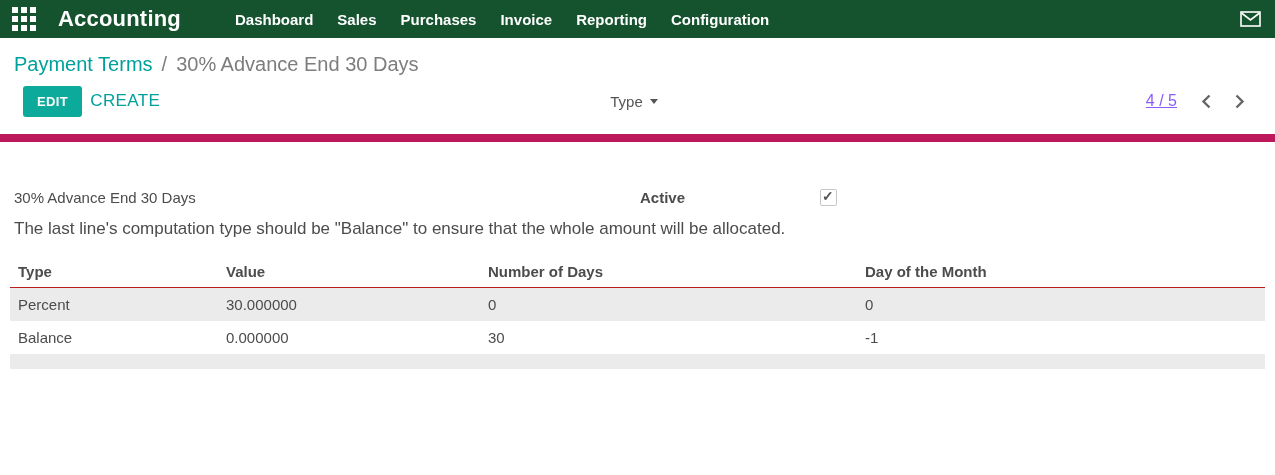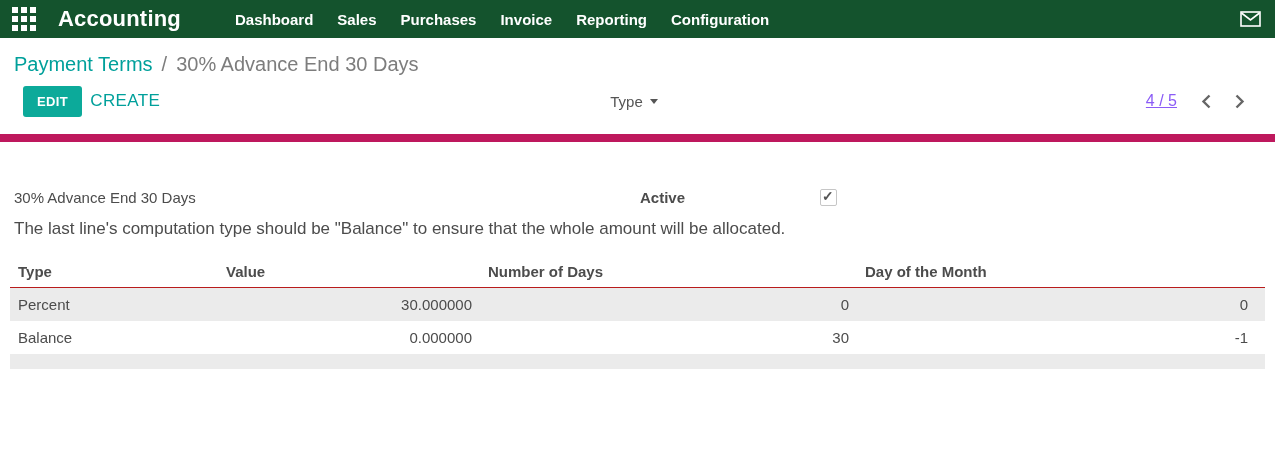--- a/index.html
+++ b/index.html
@@ -153,21 +153,21 @@
   table { width:100%; border-collapse:collapse; font-size:15px; table-layout:fixed; }
   th {
     text-align:left;
     font-weight:bold;
     color:#4c4c4c;
     padding:7px 8px;
     border-bottom:1px solid #b91c1c;
     height:31px;
   }
   td { padding:8px; height:18px; color:#4c4c4c; }
-  .num { text-align:right; }
+  .num { text-align:left; }
   td.last, th.last { padding-right:17px; }
   tr.stripe { background:#ebebeb; }
   tr.empty-row td { height:15px; padding:0; }
 </style>
 </head>
 <body>
 
 <header class="navbar">
   <div class="apps-btn">
     <svg width="24" height="24" viewBox="0 0 24 24">

